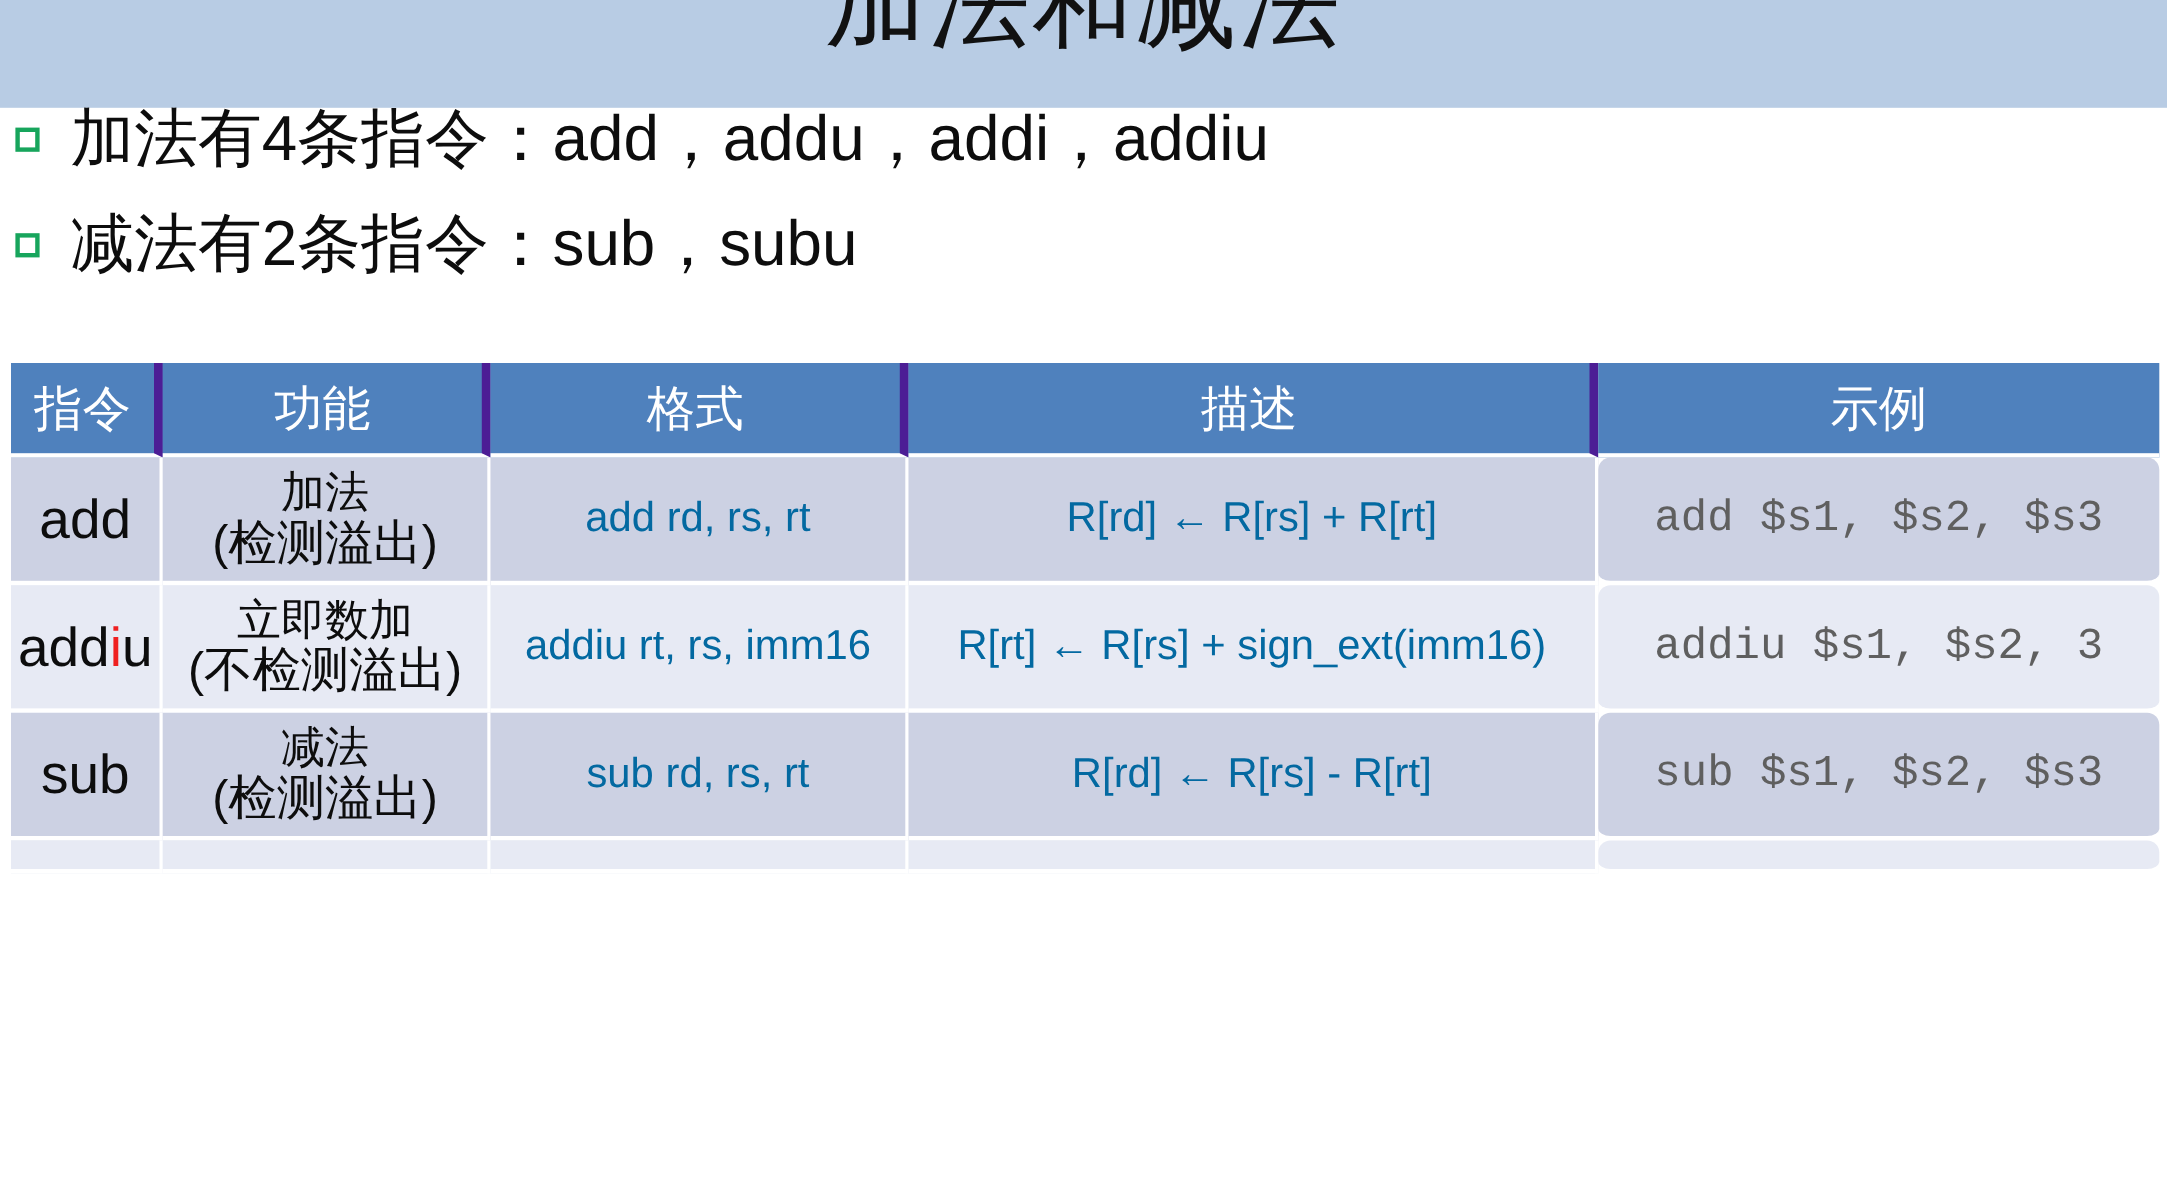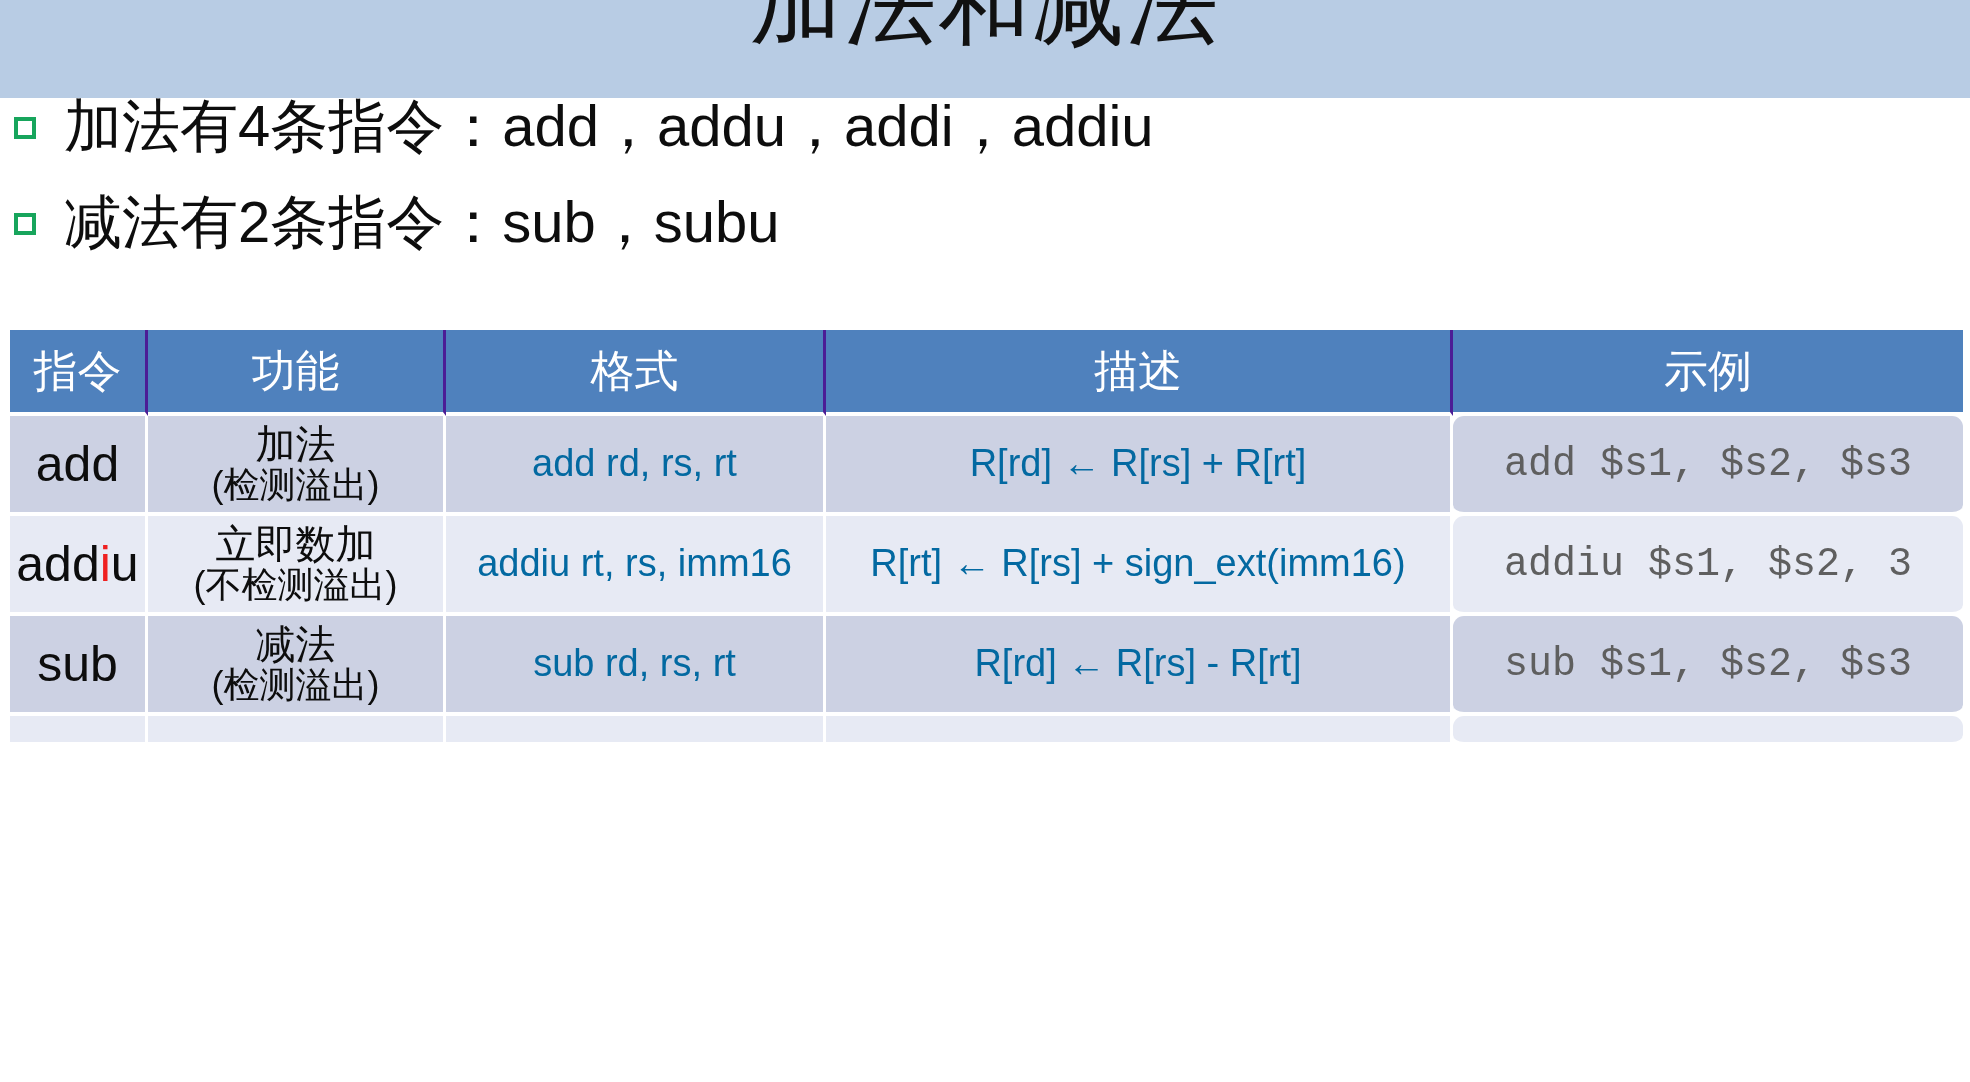--- a/index.html
+++ b/index.html
@@ -95,28 +95,28 @@
   .tbl col.c-ex     { width: 510px; }
 
   .tbl th {
     background: #4f81bd;
     color: #ffffff;
     font-size: 44px;
     font-weight: 400;
     height: 82px;
     text-align: center;
     vertical-align: middle;
-    border-right: 3px solid #4c1d95;
+    border-right: 8px solid #4c1d95;
     border-bottom: 4px solid #ffffff;
     padding: 0;
   }
   .tbl th:last-child { border-right: none; }
 
   .tbl td {
-    height: 100px;
+    height: 116px;
     text-align: center;
     vertical-align: middle;
     border-right: 3px solid #ffffff;
     border-bottom: 4px solid #ffffff;
     padding: 0 6px;
     box-sizing: border-box;
   }
   .tbl td:last-child { border-right: none; }
 
   .tbl tbody tr.odd  td { background: #ccd1e3; }
@@ -130,21 +130,21 @@
   }
   .cell-instr .red { color: #ef2020; }
 
   .cell-func {
     font-size: 40px;
     color: #0d0d0d;
     line-height: 1.08;
   }
   .cell-func .sub {
     display: block;
-    font-size: 36px;
+    font-size: 44px;
   }
 
   .cell-fmt, .cell-desc {
     font-size: 38px;
     color: #0369a1;
     line-height: 1.1;
     white-space: nowrap;
   }
 
   .cell-ex {

